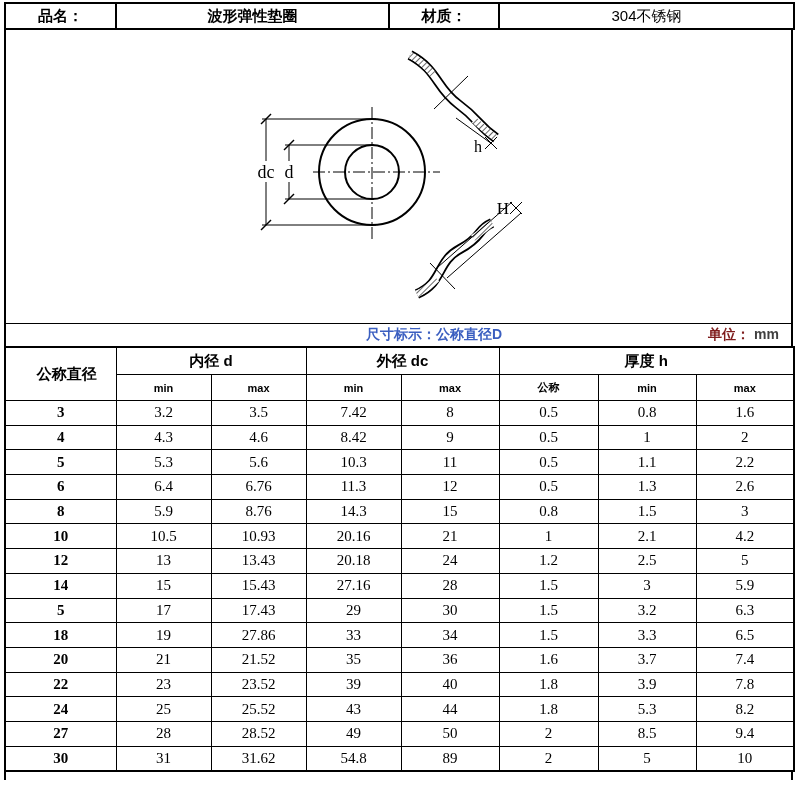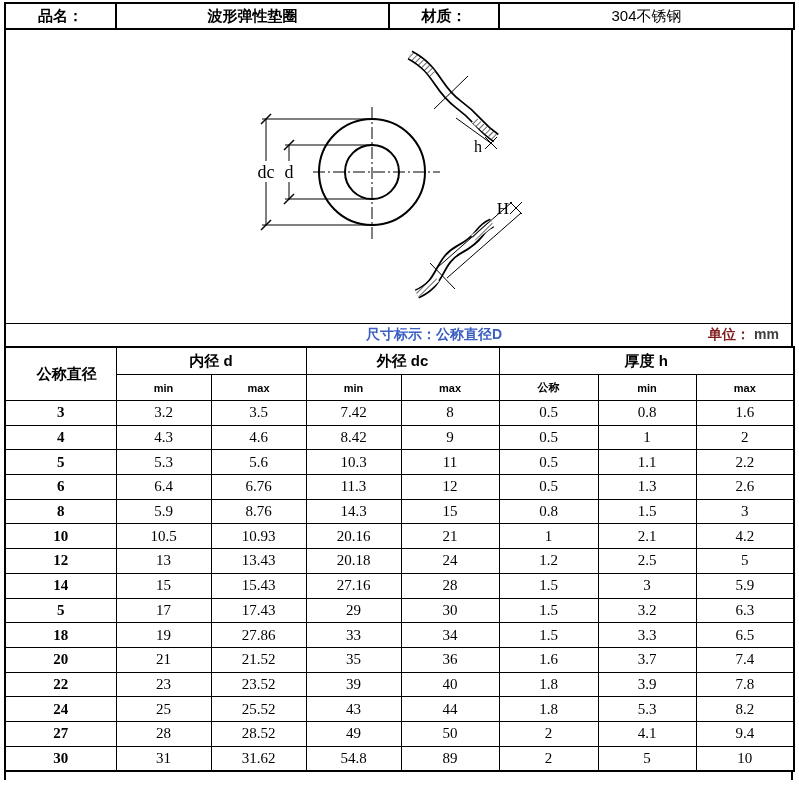--- a/index.html
+++ b/index.html
@@ -289,21 +289,21 @@
             <td>5.3</td>
             <td>8.2</td>
           </tr>
           <tr>
             <td class="rowhead">27</td>
             <td>28</td>
             <td>28.52</td>
             <td>49</td>
             <td>50</td>
             <td>2</td>
-            <td>4.1</td>
+            <td>8.5</td>
             <td>9.4</td>
           </tr>
           <tr>
             <td class="rowhead">30</td>
             <td>31</td>
             <td>31.62</td>
             <td>54.8</td>
             <td>89</td>
             <td>2</td>
             <td>5</td>

